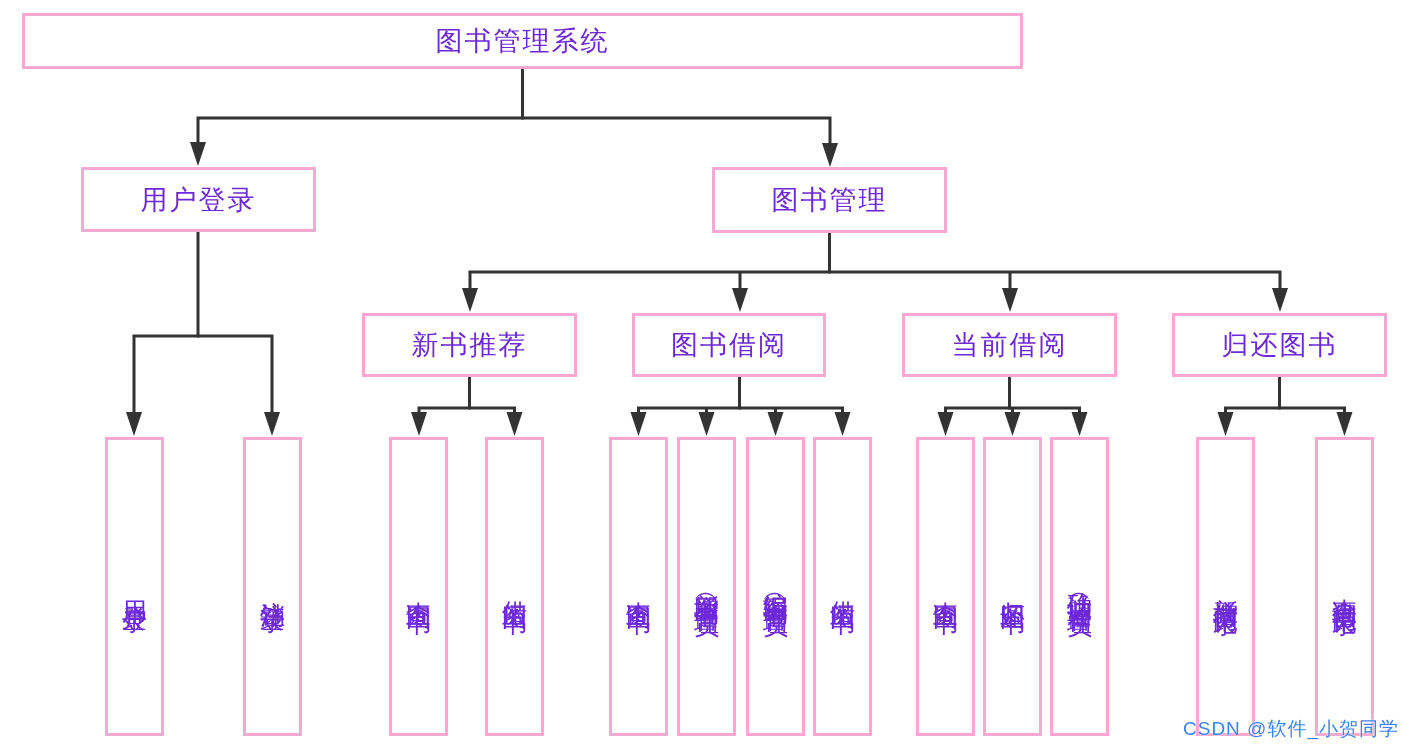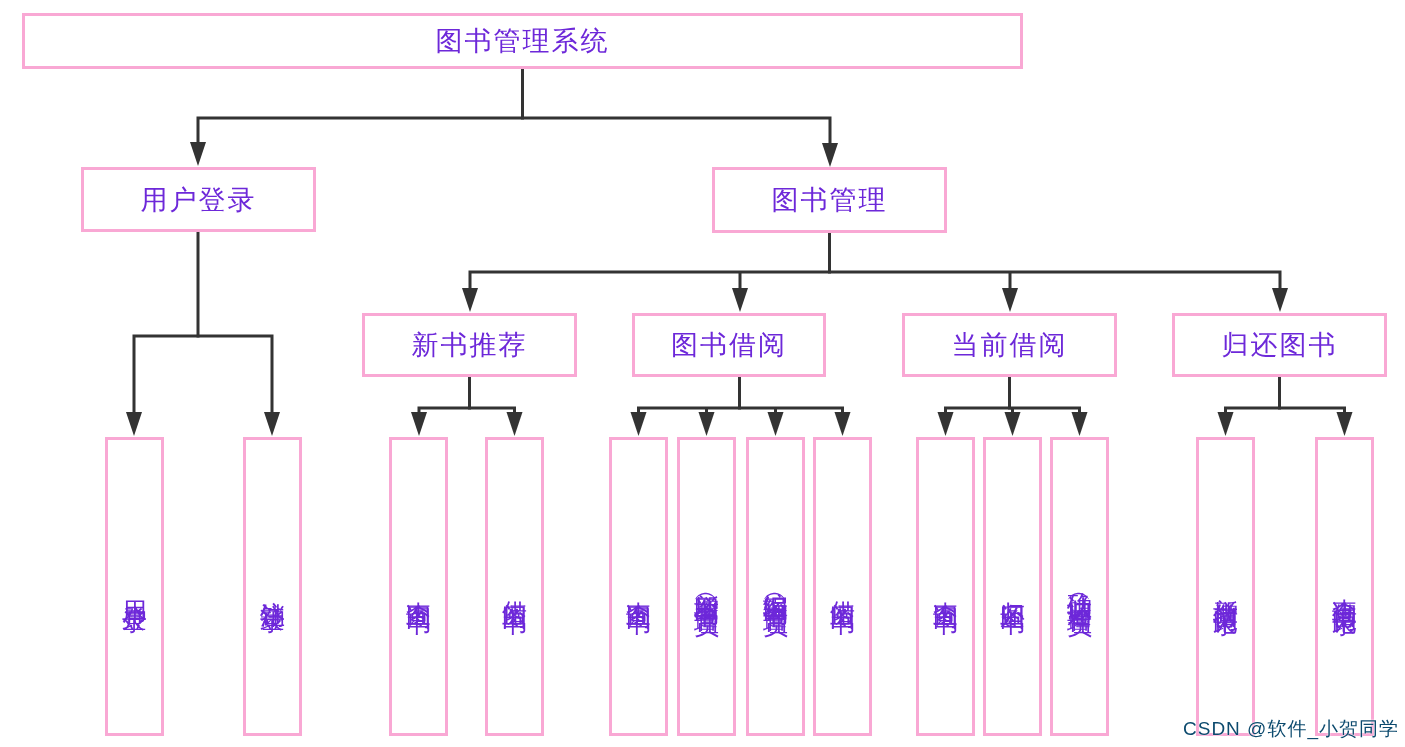--- a/index.html
+++ b/index.html
@@ -48,21 +48,21 @@
     font-size: 25px;
     letter-spacing: 3px;
     line-height: 1;
   }
   .watermark {
     position: absolute;
     left: 1183px;
     top: 716px;
     font-size: 19px;
     letter-spacing: 1px;
-    color: #0c4a6e;
+    color: #3b82f6;
     text-shadow: 0 0 2px #ffffff, 0 0 1px #ffffff;
     white-space: nowrap;
     z-index: 2;
   }
 </style>
 </head>
 <body>
 
 <div class="stage">
 

